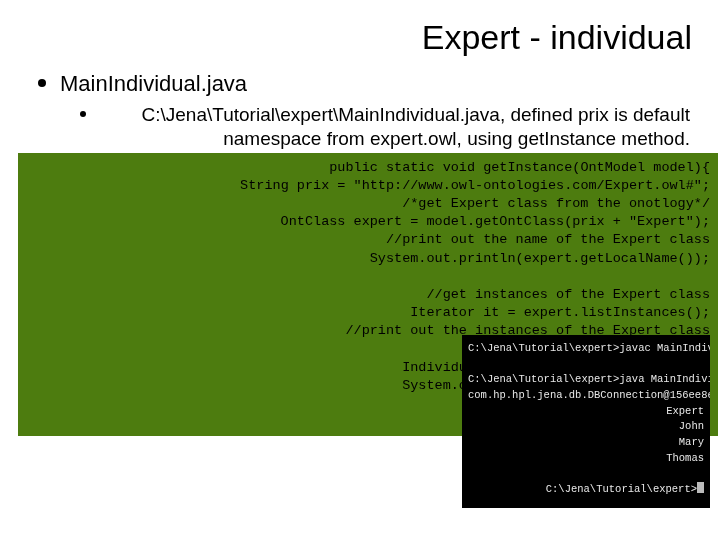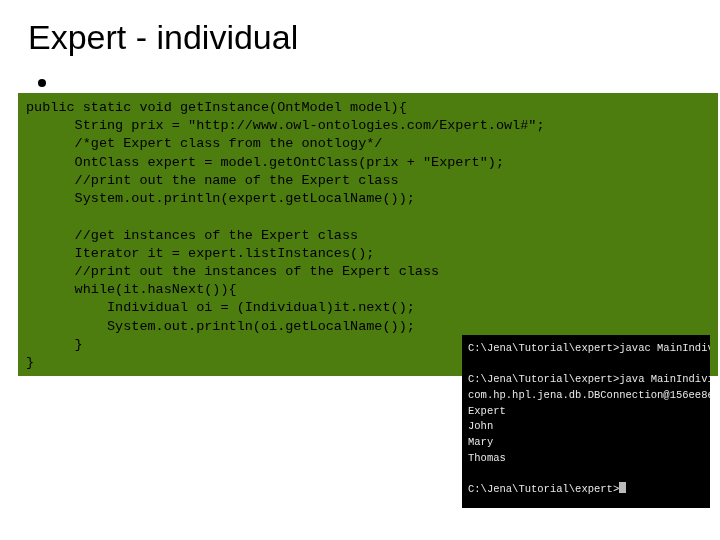--- a/index.html
+++ b/index.html
@@ -1,38 +1,43 @@
 <!DOCTYPE html>
 <html><head>
 <meta charset="utf-8">
 <style>
   * { margin: 0; padding: 0; box-sizing: border-box; }
   html, body { width: 720px; height: 540px; background: #fff; font-family: Arial, Helvetica, sans-serif; color: #000; }
-  .slide { position: relative; width: 720px; height: 540px; padding: 18px 28px 4px 28px; }
+  .slide { position: relative; width: 720px; height: 540px; padding: 18px 28px 4px 28px; text-align: right; }
   .title { font-size: 34px; font-weight: 400; margin-bottom: 14px; }
   .lvl1 { display: flex; align-items: flex-start; margin-left: 10px; margin-bottom: 6px; }
   .b1 { width: 8px; height: 8px; background: #000; border-radius: 50%; margin-top: 8px; margin-right: 14px; flex-shrink: 0; }
   .lvl1-text { font-size: 22px; }
   .lvl2 { display: flex; align-items: flex-start; margin-left: 52px; margin-bottom: 2px; }
   .b2 { width: 6px; height: 6px; background: #000; border-radius: 50%; margin-top: 8px; margin-right: 14px; flex-shrink: 0; }
   .lvl2-text { font-size: 19px; line-height: 1.25; max-width: 590px; }
   .codebox { margin-left: -10px; padding: 6px 8px 4px 8px; background: #4d7c0f; font-family: "Courier New", monospace; font-size: 13.5px; line-height: 1.35; white-space: pre; width: 700px; }
   .terminal { position: absolute; right: 10px; bottom: 32px; width: 248px; background: #000; color: #e8e8e8; font-family: "Lucida Console","Courier New",monospace; font-size: 10.5px; line-height: 1.5; padding: 6px 6px 10px 6px; white-space: pre; overflow: hidden; }
   .cursor { display: inline-block; width: 7px; height: 11px; background: #bbb; vertical-align: -1px; }
 </style>
 </head>
 <body>
 
 <div class="slide">
   <h1 class="title">Expert - individual</h1>
 
   <div class="lvl1">
     <span class="b1"></span>
+    <span class="lvl1-text">MainIndividual.java</span>
   </div>
 
+  <div class="lvl2">
+    <span class="b2"></span>
+    <span class="lvl2-text">C:\Jena\Tutorial\expert\MainIndividual.java, defined prix is default namespace from expert.owl, using getInstance method.</span>
+  </div>
 
 
   <div class="codebox">public static void getInstance(OntModel model){
       String prix = "http://www.owl-ontologies.com/Expert.owl#";
       /*get Expert class from the onotlogy*/
       OntClass expert = model.getOntClass(prix + "Expert");
       //print out the name of the Expert class
       System.out.println(expert.getLocalName());
 
       //get instances of the Expert class

